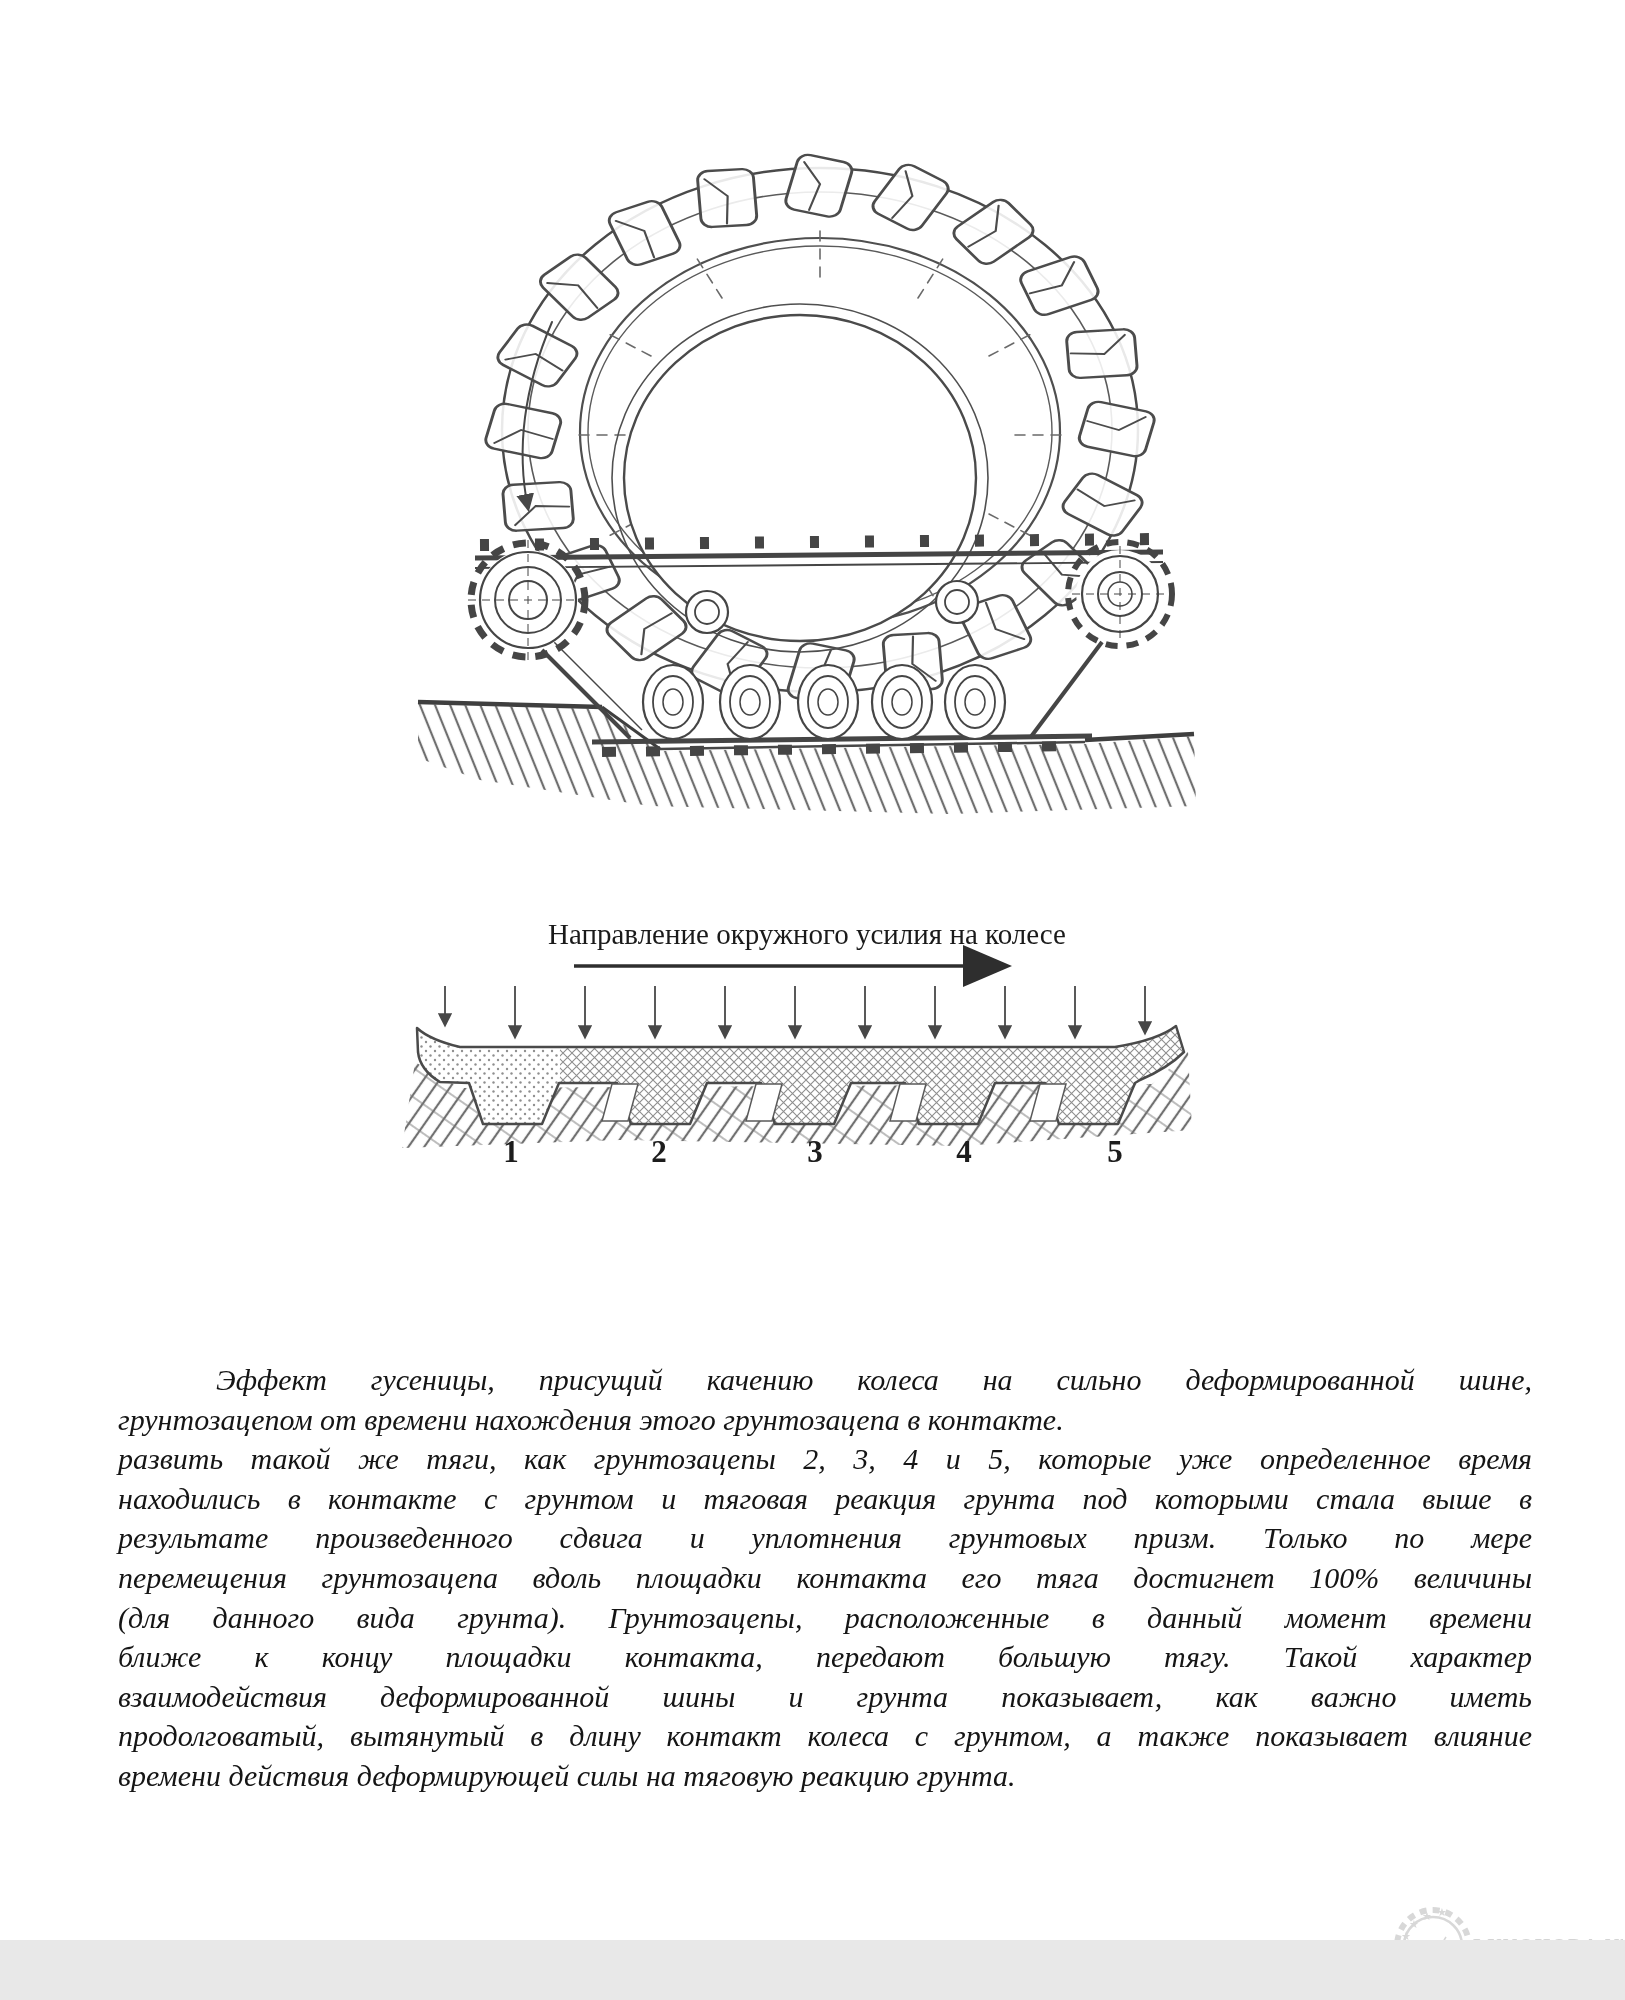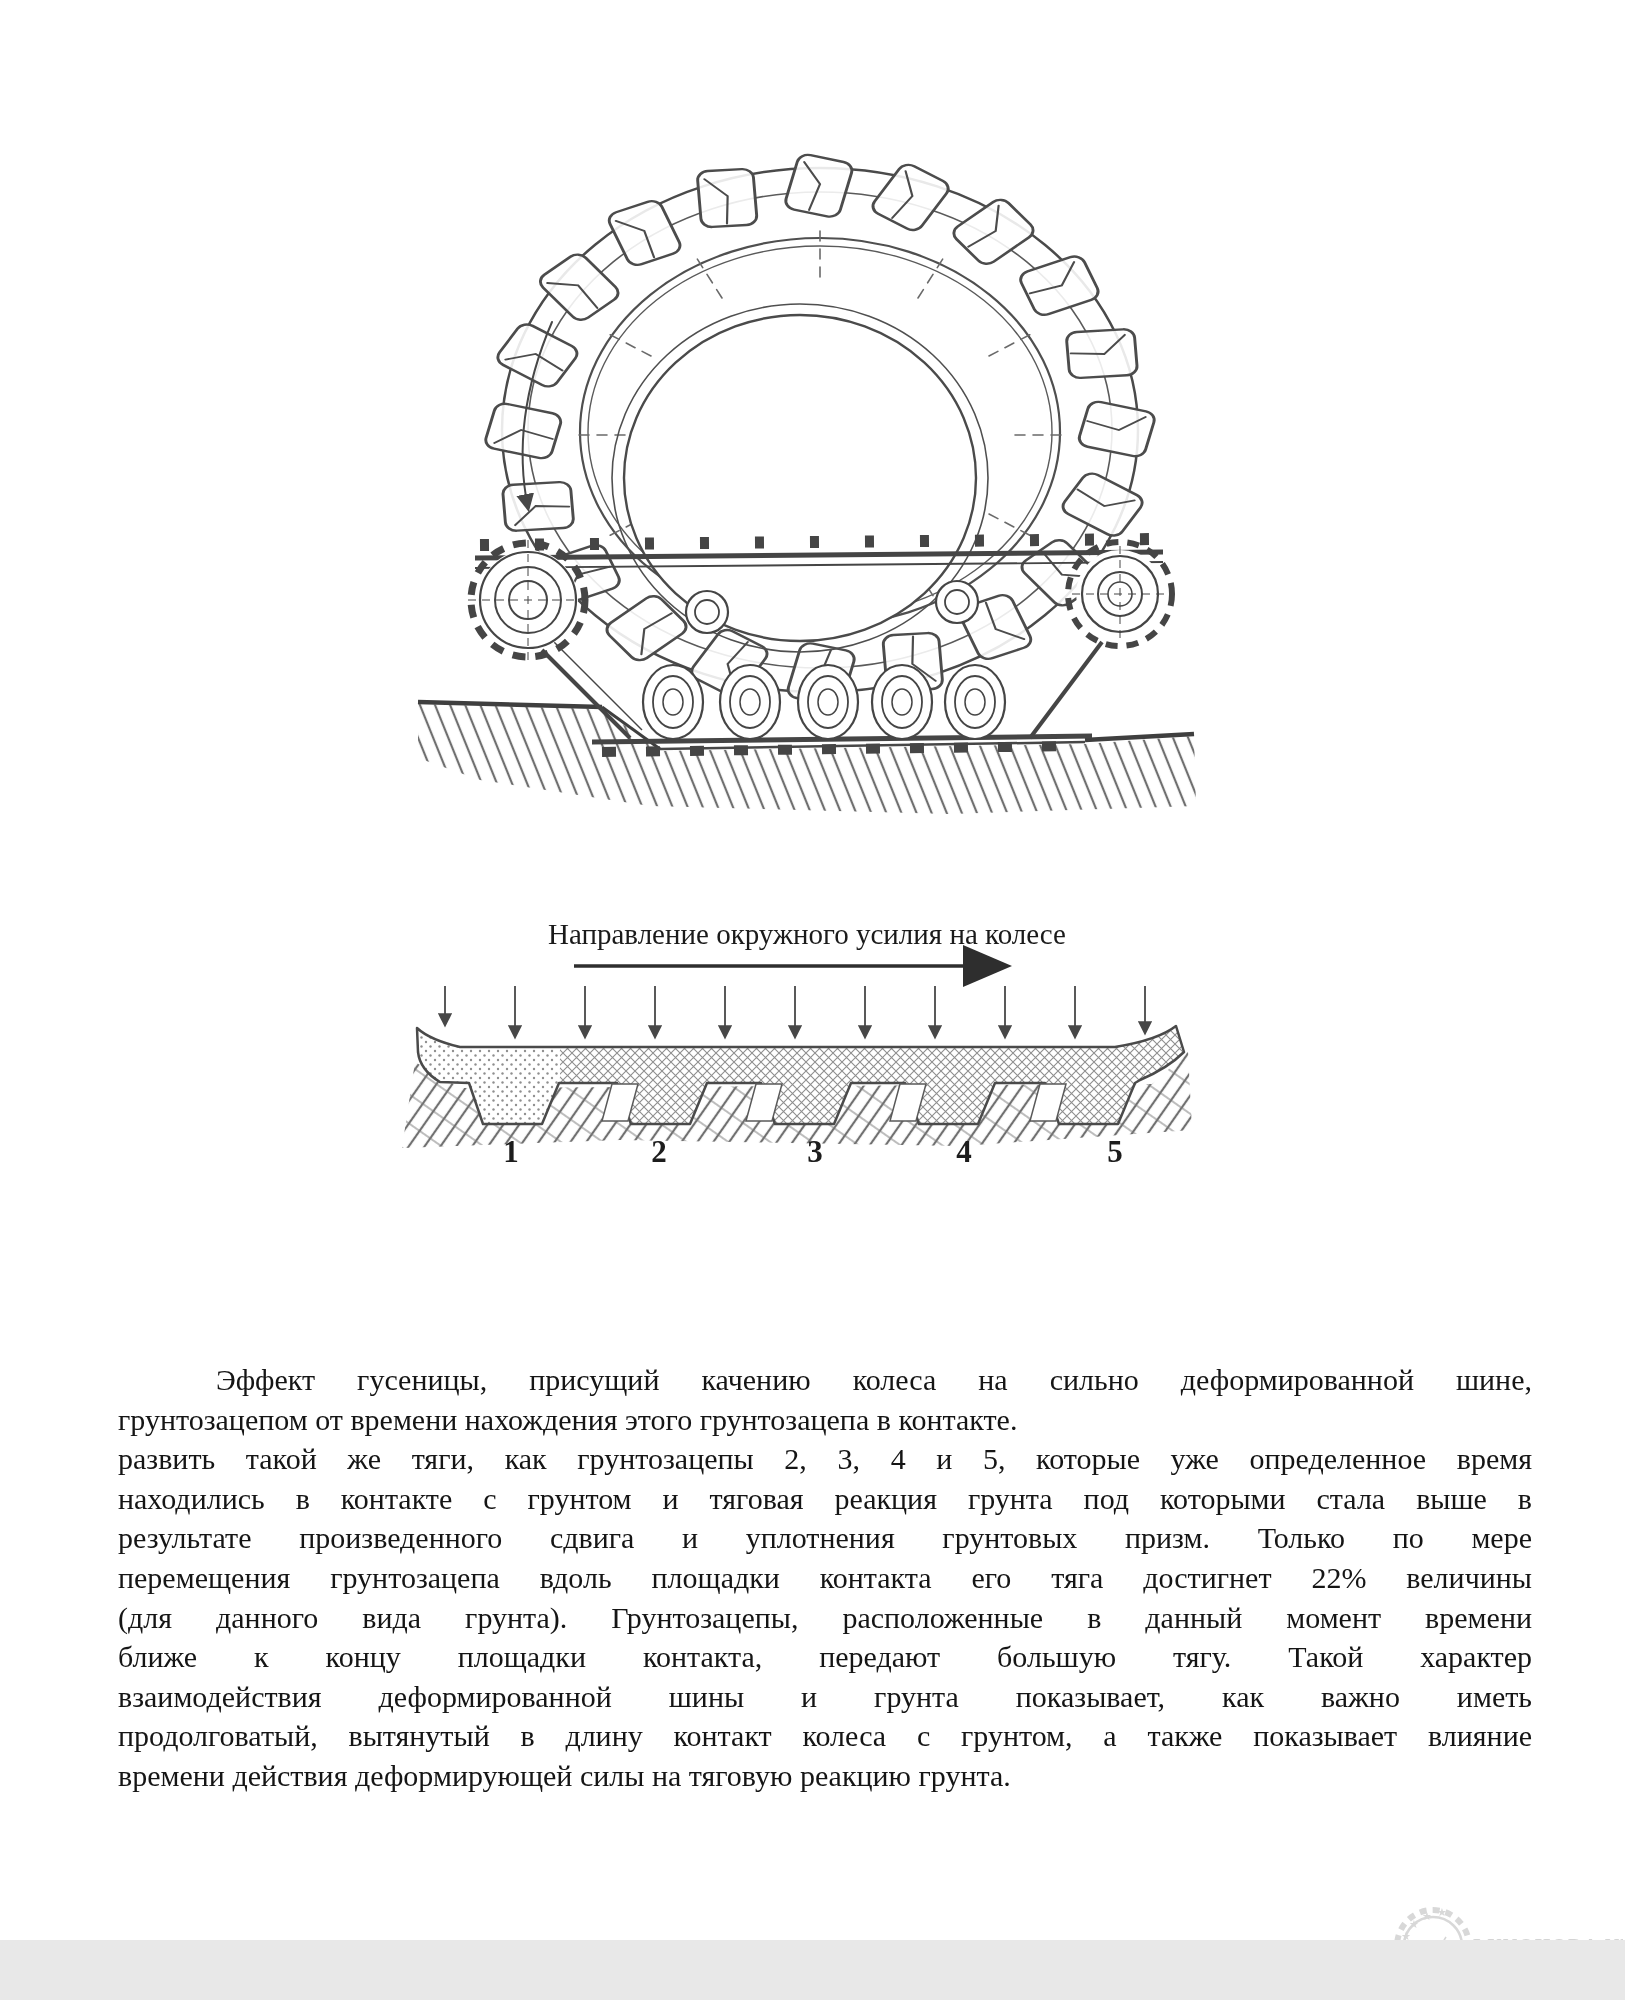--- a/index.html
+++ b/index.html
@@ -4,21 +4,21 @@
 <style>
   html,body{margin:0;padding:0;background:#e8e8e8;}
   #page{position:relative;width:1625px;height:1940px;background:#ffffff;overflow:hidden;
         font-family:"Liberation Serif", serif;}
   svg{display:block;}
   .fig{position:absolute;}
   #figure1{left:330px;top:90px;}
   #figure2{left:320px;top:900px;}
   #paragraph{position:absolute;left:118px;top:1360px;width:1414px;color:#151515;
              font-size:30px;line-height:39.6px;}
-  .pline{text-align:justify;text-align-last:justify;white-space:normal;}
+  .pline{text-align:justify;text-align-last:justify;white-space:normal;font-style:italic;}
   .pline.last{text-align:center;text-align-last:left;}
   .pline.indent1{text-indent:98px;}
   .pline.indent2{text-indent:8px;}
   #watermark{position:absolute;left:1385px;top:1898px;width:238px;height:98px;opacity:.85;}
   .wm-text{font-family:"Liberation Serif",serif;font-weight:bold;font-size:20px;
            letter-spacing:1px;fill:#cdcdcd;}
   .cap{font-family:"Liberation Serif",serif;font-size:29px;fill:#1a1a1a;}
   .lugnum{font-family:"Liberation Serif",serif;font-size:31px;font-weight:bold;fill:#1c1c1c;}
 </style>
 </head>
@@ -234,21 +234,21 @@
       <text class="lugnum" x="795" y="262" text-anchor="middle">5</text>
     </g>
   </svg>
 
   <div id="paragraph">
     <div class="pline indent1">Эффект гусеницы, присущий качению колеса на сильно деформированной шине,</div>
     <div class="pline last">грунтозацепом от времени нахождения этого грунтозацепа в контакте.</div>
     <div class="pline">развить такой же тяги, как грунтозацепы 2, 3, 4 и 5, которые уже определенное время</div>
     <div class="pline">находились в контакте с грунтом и тяговая реакция грунта под которыми стала выше в</div>
     <div class="pline">результате произведенного сдвига и уплотнения грунтовых призм. Только по мере</div>
-    <div class="pline">перемещения грунтозацепа вдоль площадки контакта его тяга достигнет 22% величины</div>
+    <div class="pline">перемещения грунтозацепа вдоль площадки контакта его тяга достигнет 100% величины</div>
     <div class="pline">(для данного вида грунта). Грунтозацепы, расположенные в данный момент времени</div>
     <div class="pline">ближе к концу площадки контакта, передают большую тягу. Такой характер</div>
     <div class="pline">взаимодействия деформированной шины и грунта показывает, как важно иметь</div>
     <div class="pline">продолговатый, вытянутый в длину контакт колеса с грунтом, а также показывает влияние</div>
     <div class="pline last">времени действия деформирующей силы на тяговую реакцию грунта.</div>
   </div>
 
   <svg id="watermark" width="238" height="98" viewBox="0 0 238 98">
     <g stroke="#d2d2d2" fill="none">
       <circle cx="48" cy="48" r="36" stroke-width="6" stroke-dasharray="7 6"></circle>

